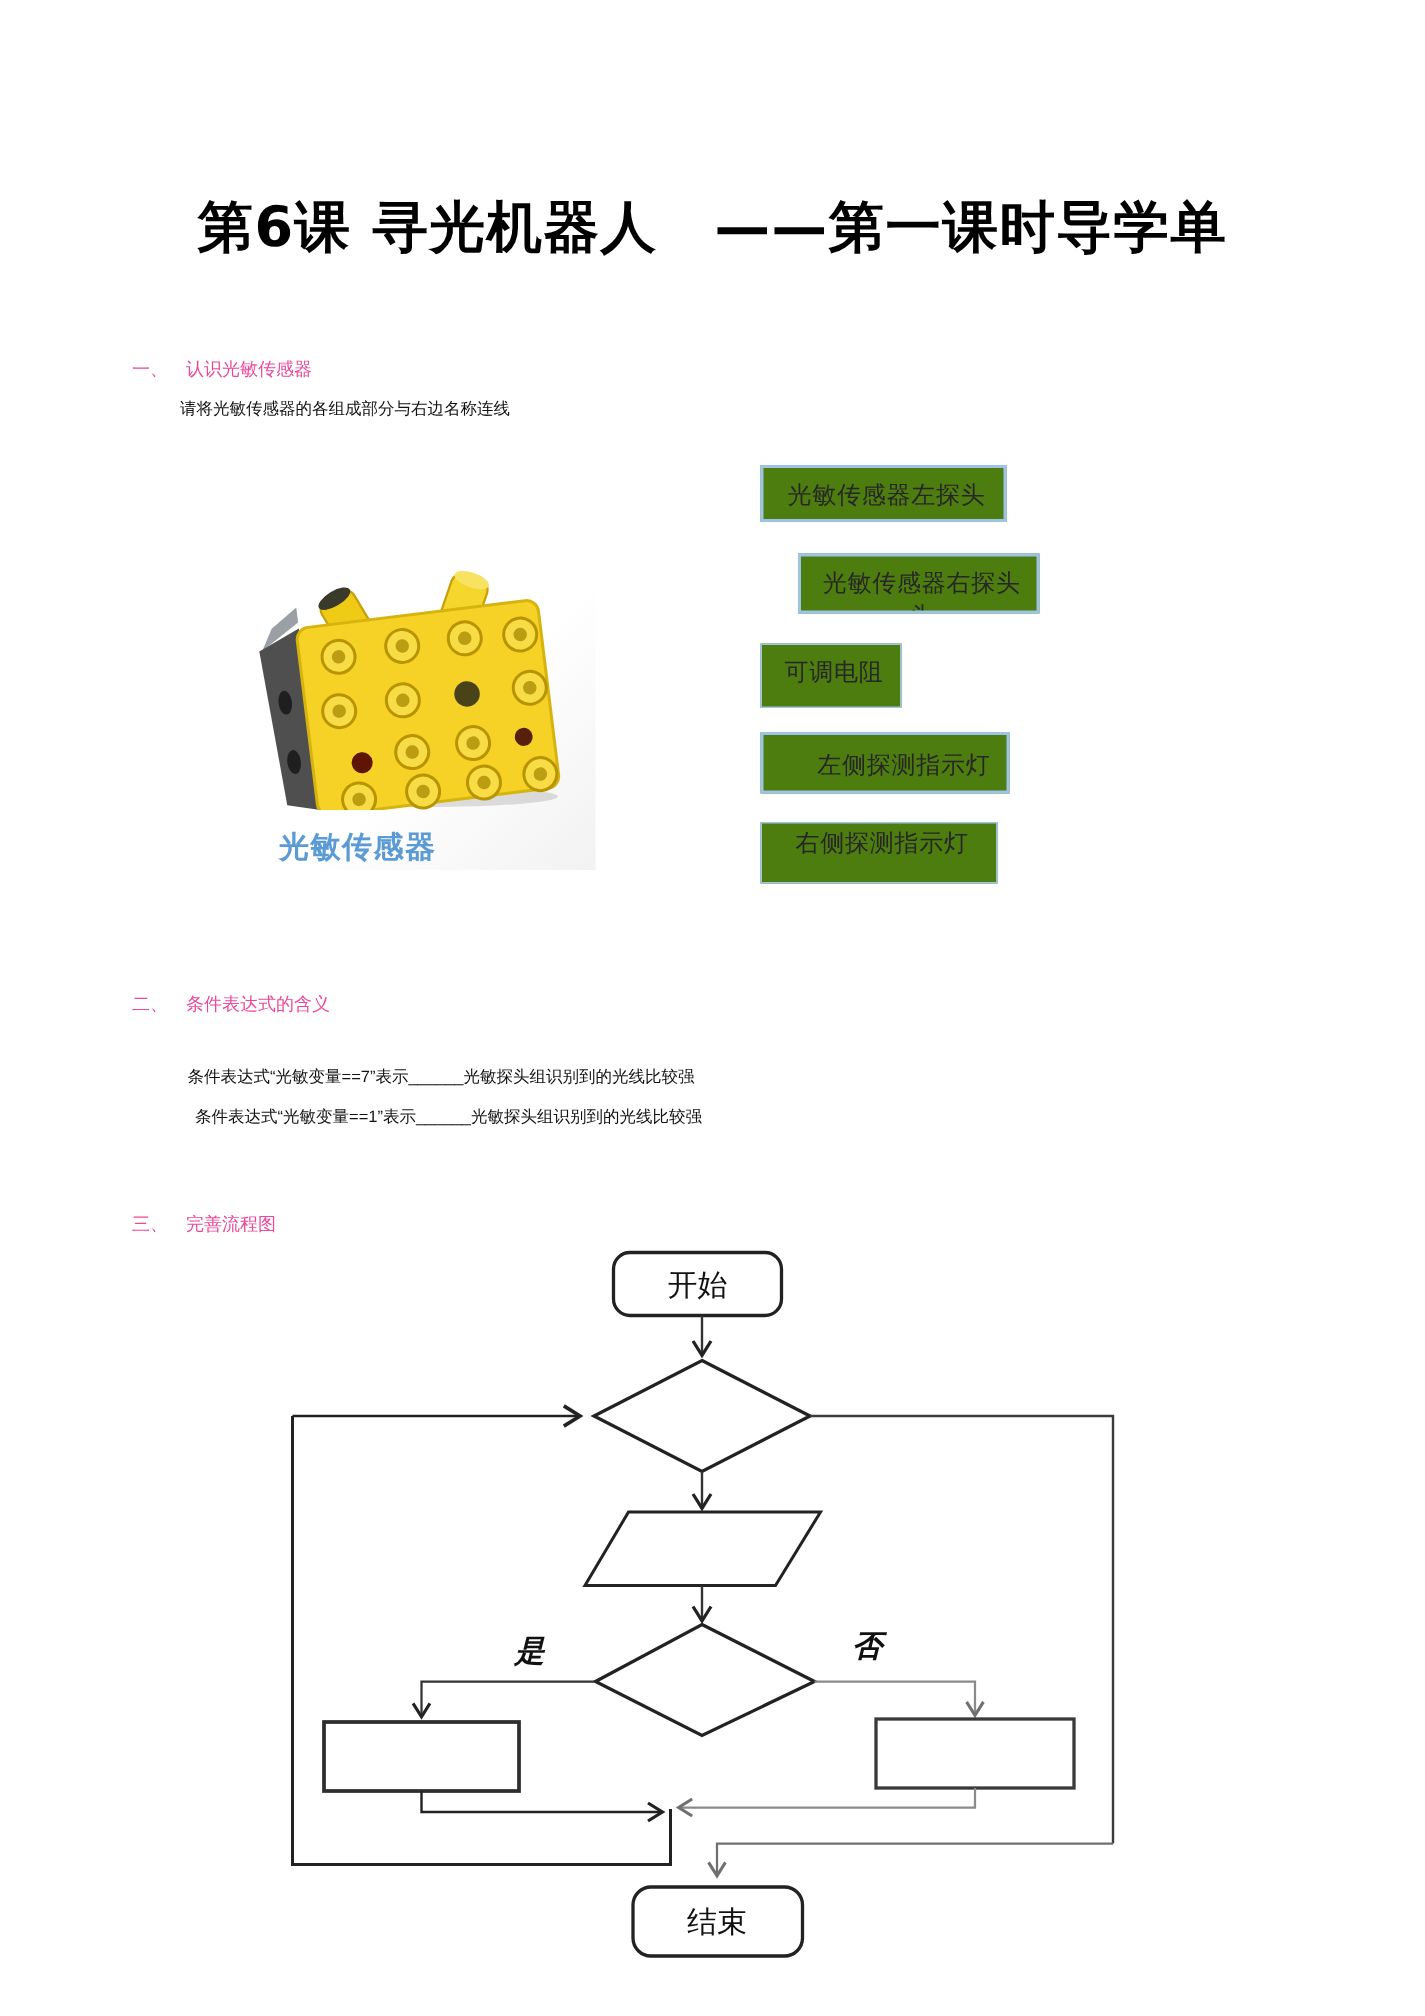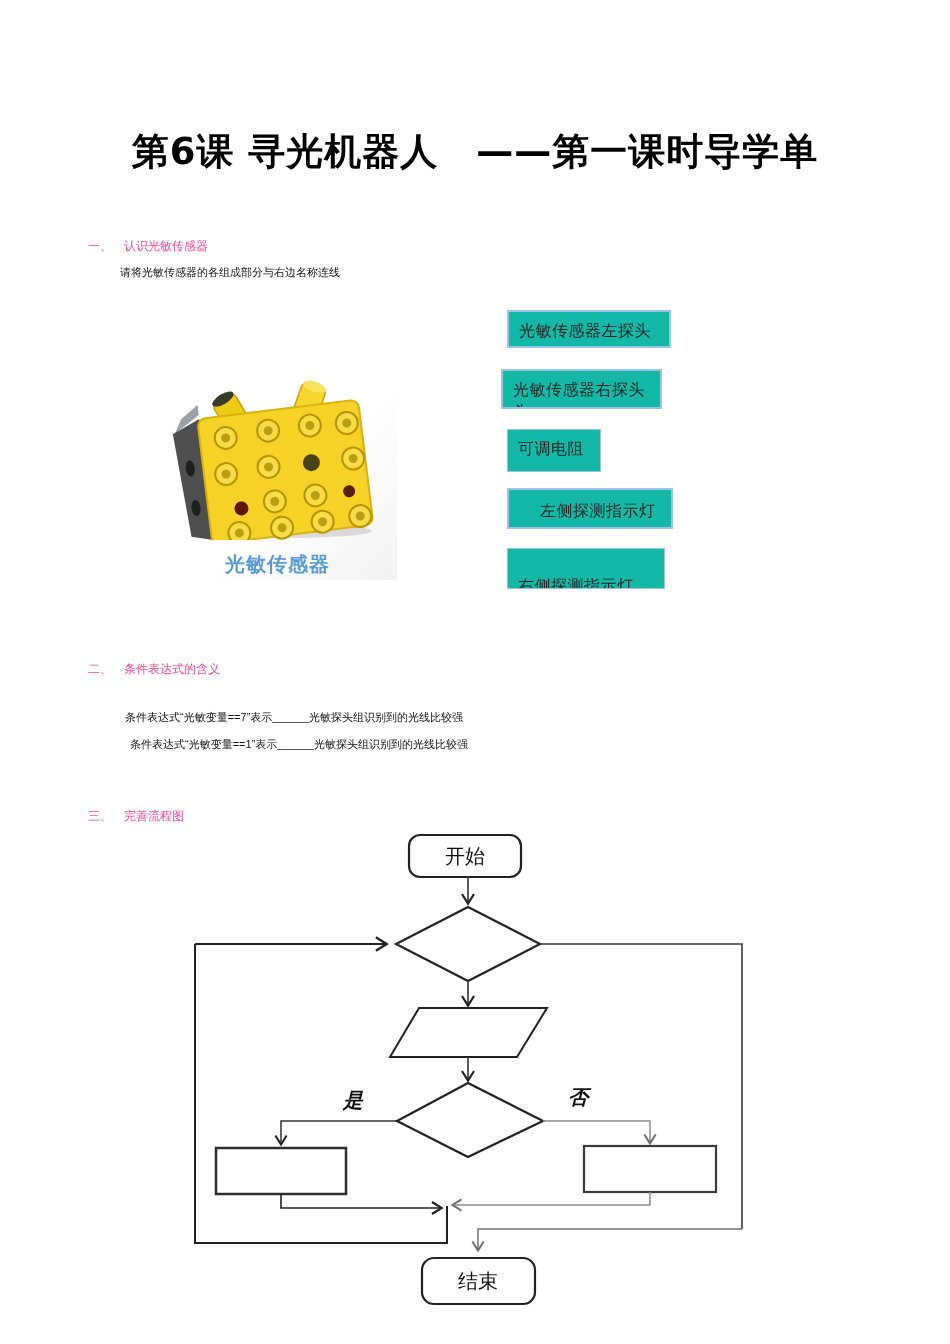--- a/index.html
+++ b/index.html
@@ -18,27 +18,26 @@
   .sec-head .marker{display:inline-block;min-width:36px;}
   .body-text{font-size:11px;color:#111;white-space:nowrap;}
   
   .photo-panel{
     left:163px;top:376px;width:234px;height:204px;
     background:linear-gradient(135deg,#ffffff 55%,#f2f2f2 100%);
   }
   .sensor-caption{
     left:186px;top:551px;font-size:20px;font-weight:bold;color:#5B9BD5;
     letter-spacing:1px;
-    margin-left:39px;
   }
   
   .abox{
-    border:2px solid #9DC3E6;background:#14b8a6;box-sizing:border-box;
+    border:2px solid #9DC3E6;background:#4d7c0f;box-sizing:border-box;
     font-size:16px;color:#262626;padding:8px 6px 0 10px;overflow:hidden;
-    line-height:22px;letter-spacing:0.5px;
+    line-height:22px;letter-spacing:0.5px;text-align:center;
   }
   .abox.thin{border-width:1.5px;}
   .clip-line{display:block;height:12px;overflow:hidden;}
   
   svg text{font-family:"Liberation Sans","DejaVu Sans",sans-serif;}
   .node-label{font-size:20px;fill:#111;}
   .branch-label{font-size:20px;font-weight:bold;font-style:italic;fill:#111;}
 </style>
 </head>
 <body>
@@ -106,27 +105,27 @@
     </g>
 
     <circle cx="146" cy="87" r="8.5" fill="#4a431a"></circle>
     <circle cx="71" cy="124" r="7" fill="#5e1602"></circle>
     <circle cx="180" cy="120" r="6" fill="#57200a"></circle>
   </g>
 </svg>
 <div class="abs sensor-caption">光敏传感器</div>
 
 <div class="abs abox" style="left:507px;top:310px;width:164px;height:38px;">光敏传感器左探头</div>
-<div class="abs abox" style="left:501px;top:369px;width:161px;height:40px;">
+<div class="abs abox" style="left:532px;top:369px;width:161px;height:40px;">
   <span>光敏传感器右探头</span>
   <span class="clip-line">头</span>
 </div>
 <div class="abs abox thin" style="left:507px;top:429px;width:94px;height:43px;">可调电阻</div>
 <div class="abs abox" style="left:507px;top:488px;width:166px;height:41px;padding-top:10px;padding-left:31px;">左侧探测指示灯</div>
-<div class="abs abox thin" style="left:507px;top:548px;width:158px;height:41px;padding-top:26px;">右侧探测指示灯</div>
+<div class="abs abox thin" style="left:507px;top:548px;width:158px;height:41px;padding-top:3px;">右侧探测指示灯</div>
 
 <div class="abs sec-head" style="left:88px;top:661px;">
   <span class="marker">二、</span><span>条件表达式的含义</span>
 </div>
 <div class="abs body-text" style="left:125px;top:710px;">条件表达式“光敏变量==7”表示______光敏探头组识别到的光线比较强</div>
 <div class="abs body-text" style="left:130px;top:737px;">条件表达式“光敏变量==1”表示______光敏探头组识别到的光线比较强</div>
 
 <div class="abs sec-head" style="left:88px;top:808px;">
   <span class="marker">三、</span><span>完善流程图</span>
 </div>

